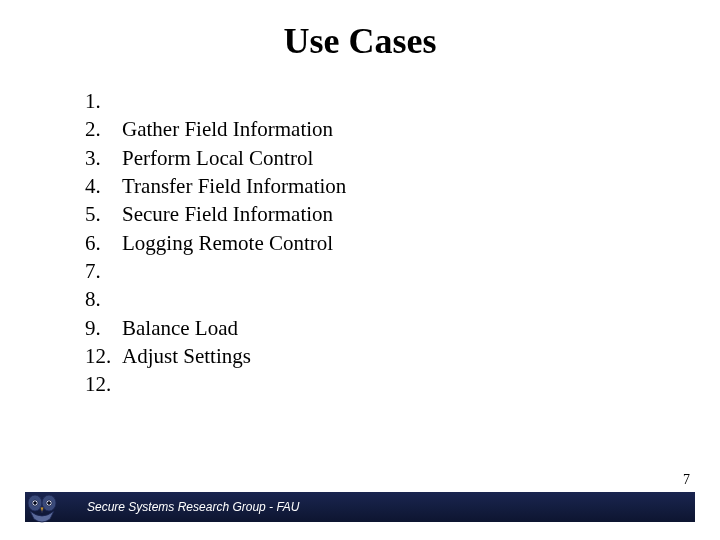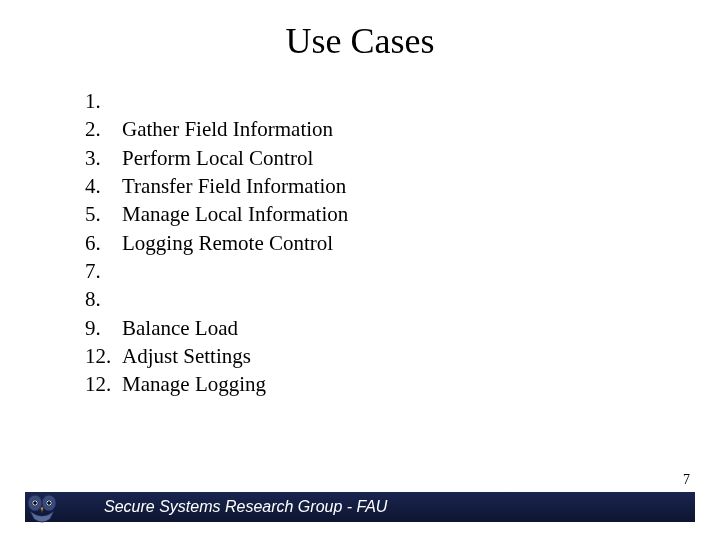--- a/index.html
+++ b/index.html
@@ -14,21 +14,21 @@
     }
     .slide {
       width: 100%;
       height: 100%;
       position: relative;
       padding: 0;
     }
     .title {
       text-align: center;
       font-size: 36px;
-      font-weight: normal;
+      font-weight: bold;
       padding-top: 20px;
       padding-bottom: 10px;
     }
     .content {
       padding-left: 85px;
       padding-top: 15px;
     }
     .list {
       list-style: none;
       font-size: 21px;
@@ -61,23 +61,23 @@
       transform: translateY(-50%);
       display: flex;
       align-items: center;
       justify-content: center;
     }
     .footer-logo svg {
       width: 100%;
       height: 100%;
     }
     .footer-text {
-      margin-left: 79px;
+      margin-left: 62px;
       font-family: Arial, sans-serif;
-      font-size: 16px;
+      font-size: 12px;
       font-style: italic;
       color: #fff;
     }
     .page-num {
       position: absolute;
       right: 30px;
       bottom: 52px;
       font-size: 14px;
     }
   </style>
@@ -100,21 +100,21 @@
       <li>
         <span class="num">3.</span>
         <span>Perform Local Control</span>
       </li>
       <li>
         <span class="num">4.</span>
         <span>Transfer Field Information</span>
       </li>
       <li>
         <span class="num">5.</span>
-        <span>Manage Local Information</span>
+        <span>Secure Field Information</span>
       </li>
       <li>
         <span class="num">6.</span>
         <span>Logging Remote Control</span>
       </li>
       <li>
         <span class="num">7.</span>
       </li>
       <li>
         <span class="num">8.</span>
@@ -122,21 +122,20 @@
       <li>
         <span class="num">9.</span>
         <span>Balance Load</span>
       </li>
       <li>
         <span class="num">12.</span>
         <span>Adjust Settings</span>
       </li>
       <li>
         <span class="num">12.</span>
-        <span>Manage Logging</span>
       </li>
     </ol>
   </div>
 
   <div class="page-num">7</div>
 
   <div class="footer-bar">
     <div class="footer-logo">
       <svg viewBox="0 0 44 44">
         <g fill="#3a4a7a" stroke="#1a2550" stroke-width="0.8">

